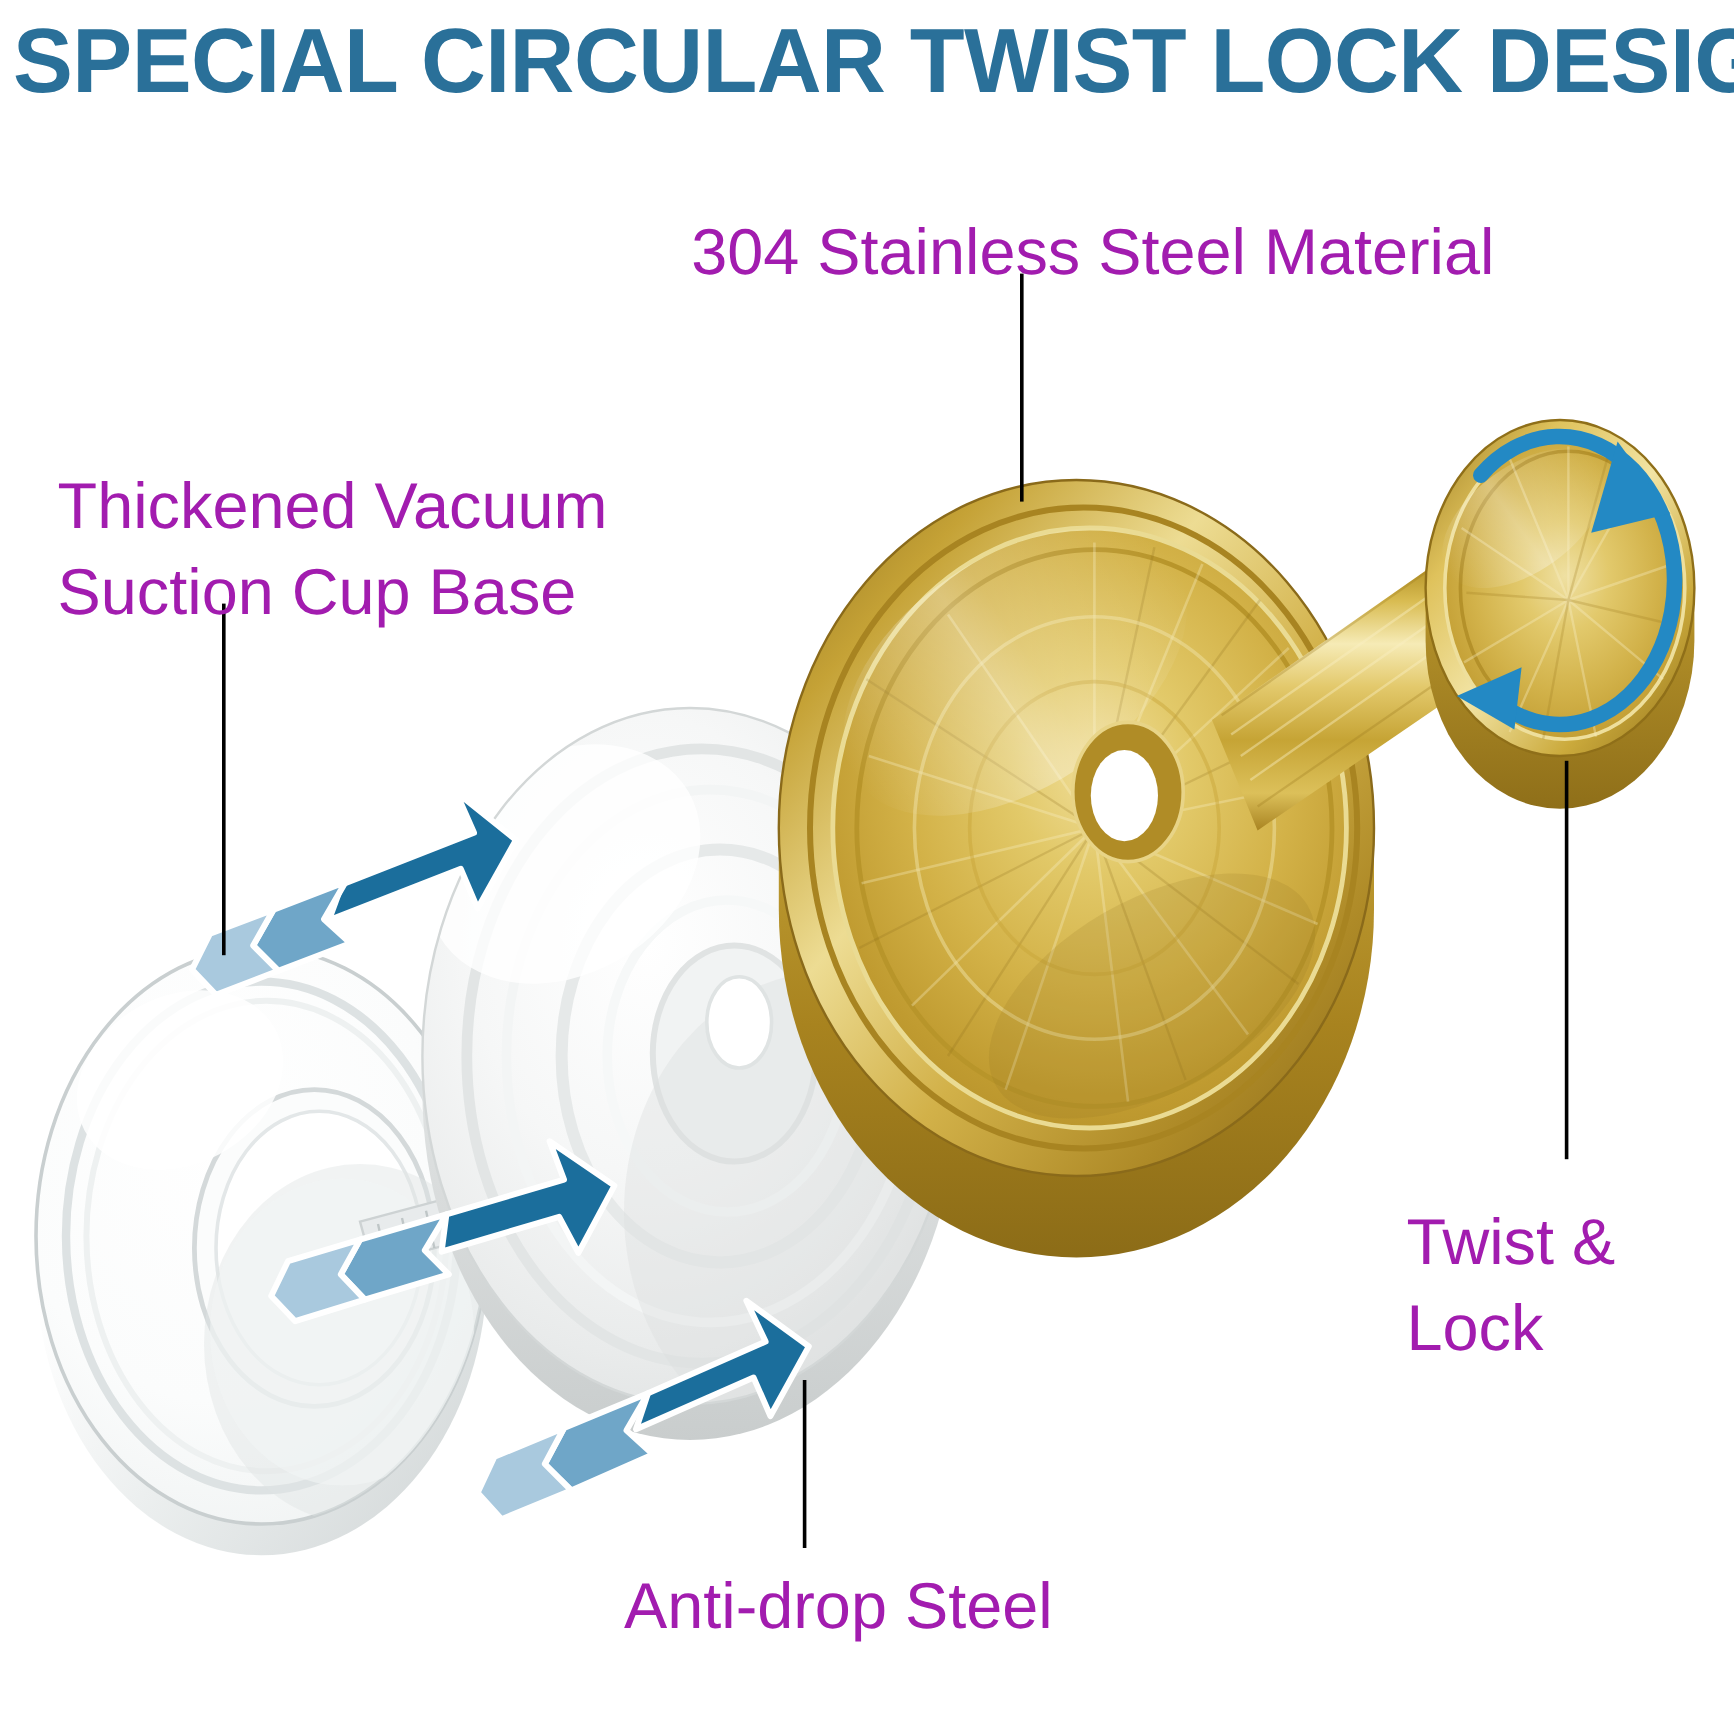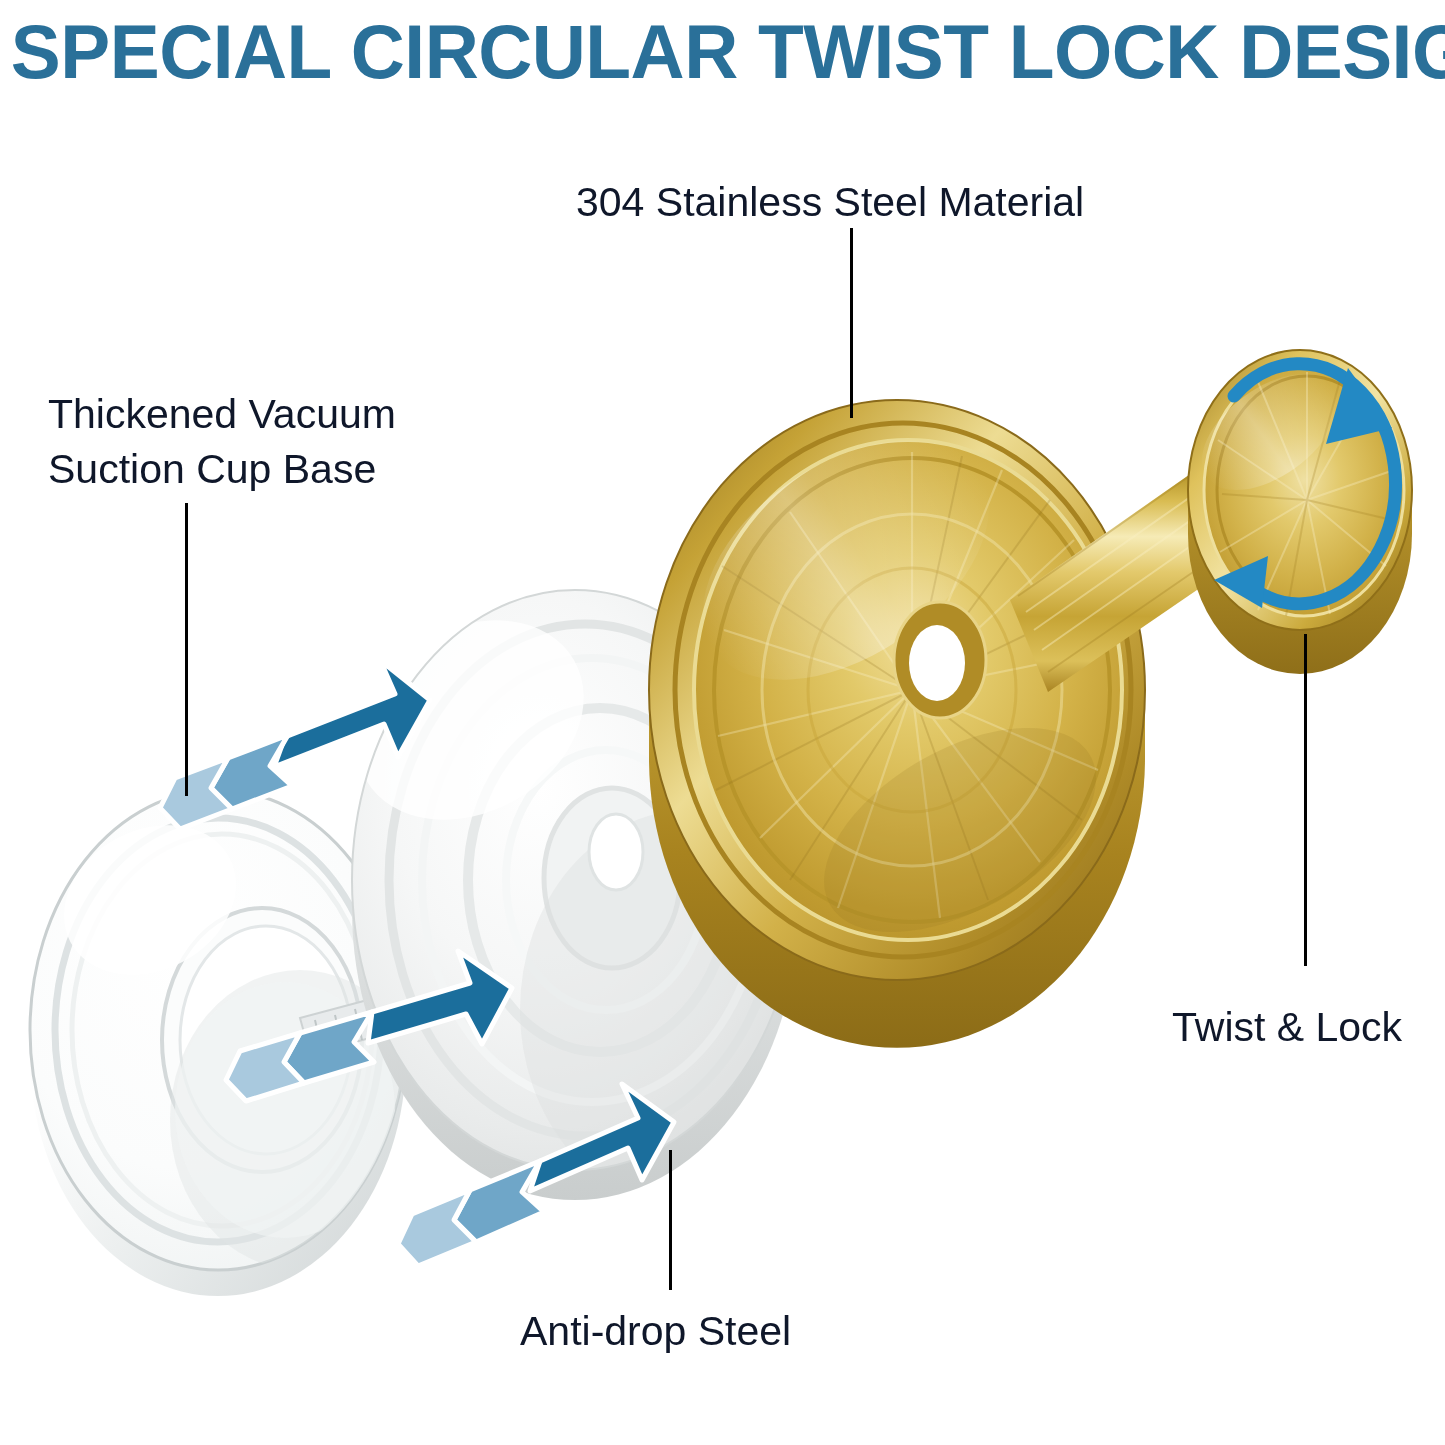--- a/index.html
+++ b/index.html
@@ -32,22 +32,22 @@
     transform: scaleX(0.985);
     transform-origin: center top;
     white-space: nowrap;
   }
 
   
   .label {
     position: absolute;
     font-family: "Liberation Sans", sans-serif;
     font-weight: 400;
-    font-size: 41px;
-    color: #0f172a;
+    font-size: 54px;
+    color: #a21caf;
     line-height: 1.33;
     white-space: pre-line;
   }
   .label-steel   { left: 576px; top: 175px; }
   .label-vacuum  { left: 48px;  top: 387px; }
   .label-twist   { left: 1172px; top: 1000px; }
   .label-antidrop{ left: 520px; top: 1304px; }
 
   
   .lead {

